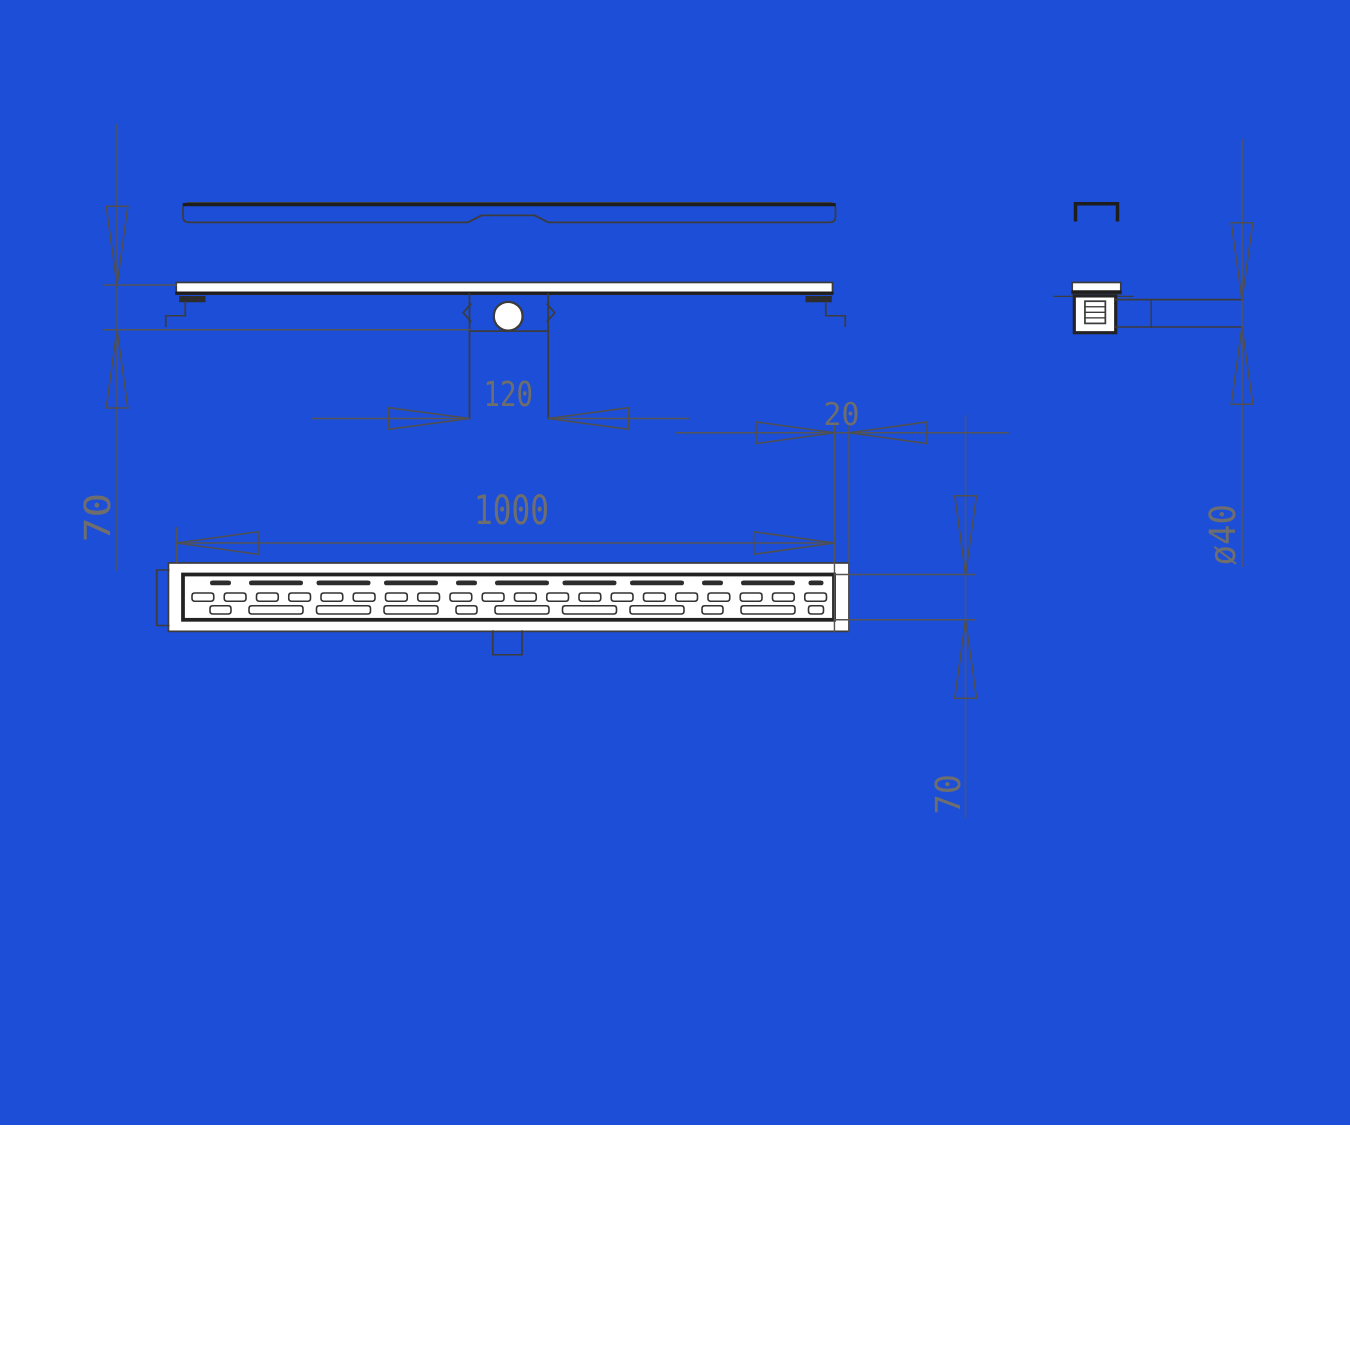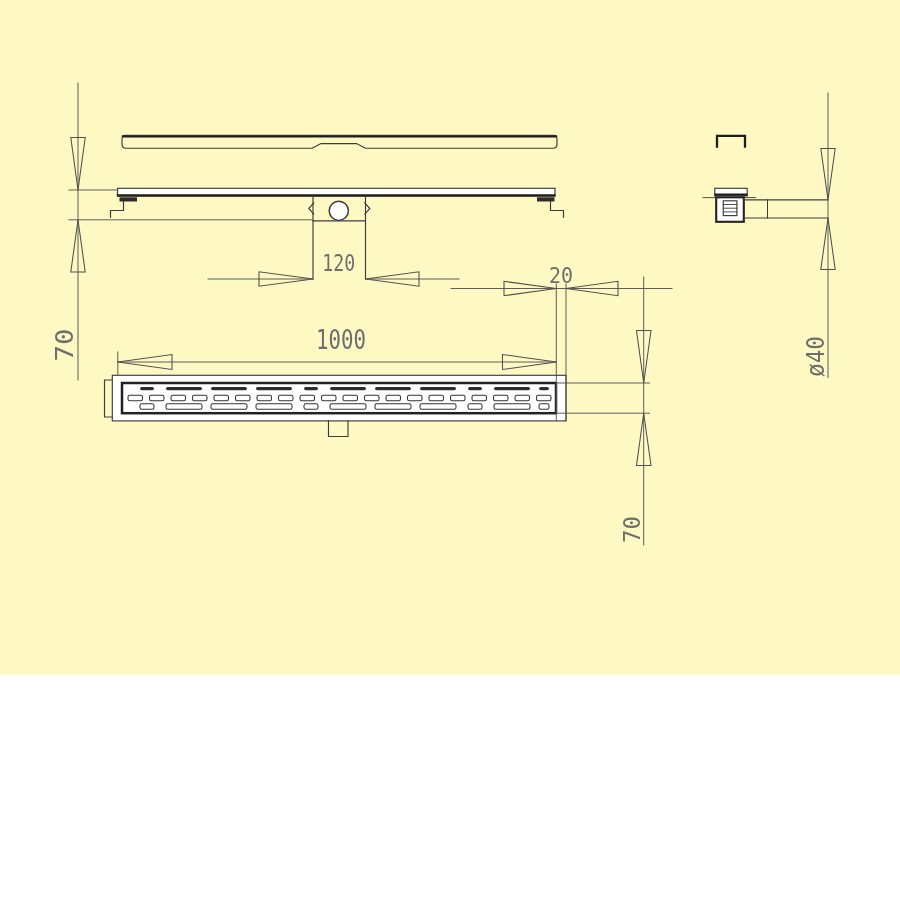--- a/index.html
+++ b/index.html
@@ -1,16 +1,16 @@
 <!DOCTYPE html>
 <html><head>
 <meta charset="utf-8">
 <style>
   html,body{margin:0;padding:0;background:#ffffff;}
-  .canvas{width:900px;height:675px;background:#fef9c3;position:relative;overflow:hidden;}
+  .canvas{width:900px;height:750px;background:#1d4ed8;position:relative;overflow:hidden;}
   svg{display:block;}
   .ln   {stroke:#3c3c3c;stroke-width:1.15;fill:none;stroke-linecap:square;}
   .lnf  {stroke:#3c3c3c;stroke-width:1.15;fill:#ffffff;}
   .thk  {stroke:#1e1e1e;stroke-width:2.3;fill:none;stroke-linecap:square;}
   .thkr {stroke:#222222;stroke-width:2.5;fill:#ffffff;}
   .solid{fill:#2d2d2d;stroke:none;}
   .dim  {stroke:#555555;stroke-width:0.95;fill:none;stroke-linecap:square;}
   .arr  {stroke:#4f4f4f;stroke-width:1.05;fill:none;stroke-linejoin:miter;}
   .slot-o{fill:#ffffff;stroke:#333333;stroke-width:1.05;}
   .dim-text{fill:#6e6e6e;font-family:"DejaVu Sans Mono","Liberation Mono",monospace;}

